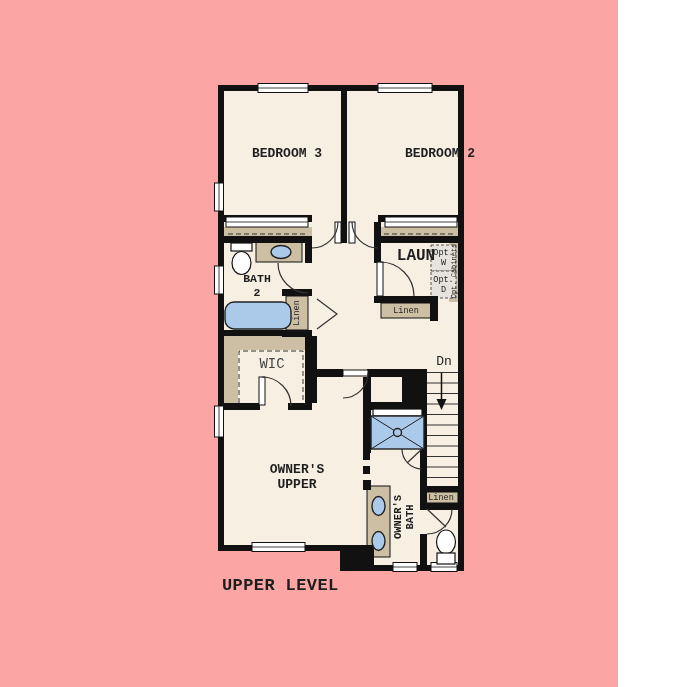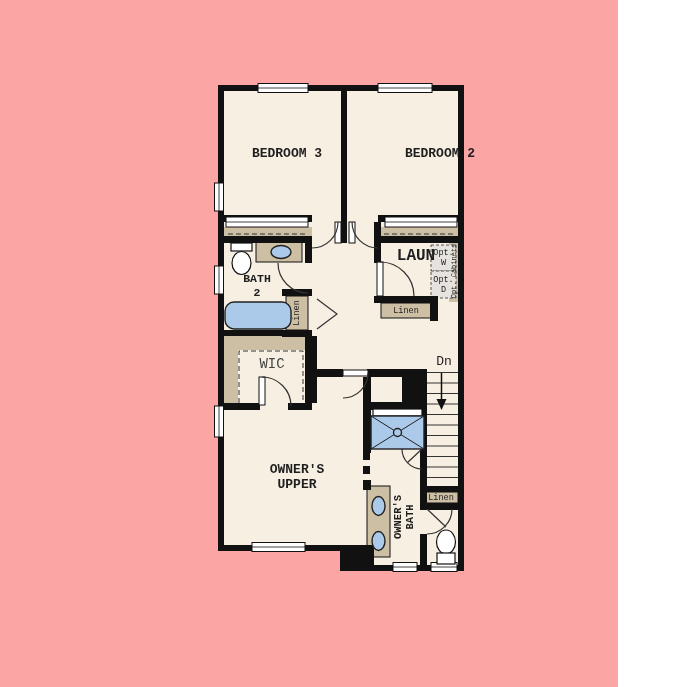--- a/index.html
+++ b/index.html
@@ -205,14 +205,15 @@
     <div>D</div>
   </div>
   <div class="lbl vert reg" style="left:453.5px;top:271px;font-size:7px;">Opt. Cabinets</div>
 
   <div class="lbl vert reg" style="left:297px;top:313px;font-size:8.5px;">Linen</div>
   <div class="lbl reg" style="left:406px;top:310.5px;font-size:8.5px;">Linen</div>
   <div class="lbl reg" style="left:441px;top:497.5px;font-size:8.5px;">Linen</div>
 
   <div class="lbl reg" style="left:444px;top:362px;font-size:13px;">Dn</div>
 
+  <div class="title" style="left:222px;top:585px;font-size:17px;">UPPER LEVEL</div>
 
 </div>
 
 </body></html>

